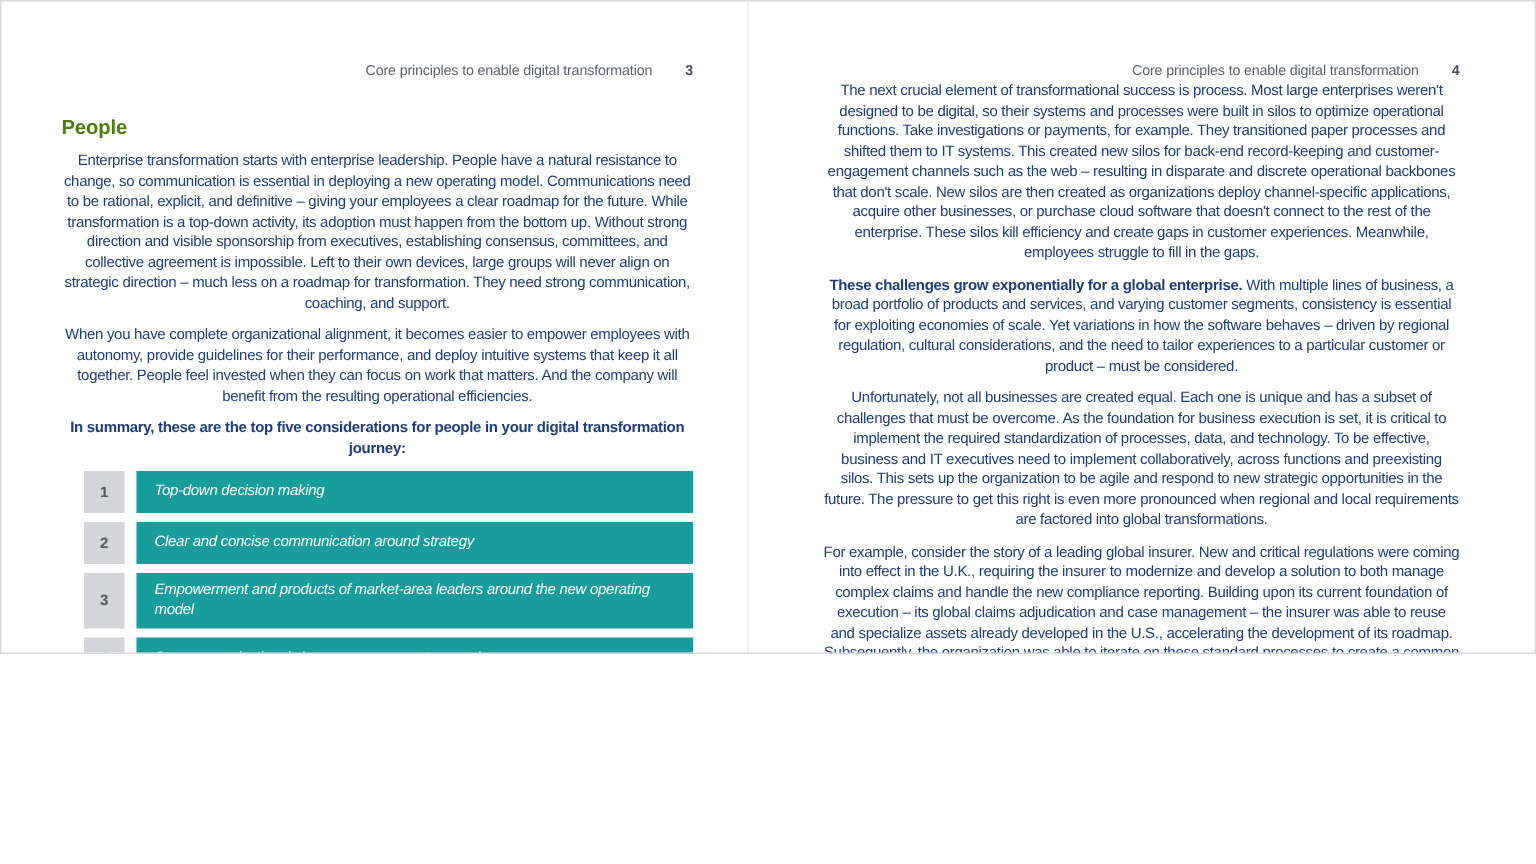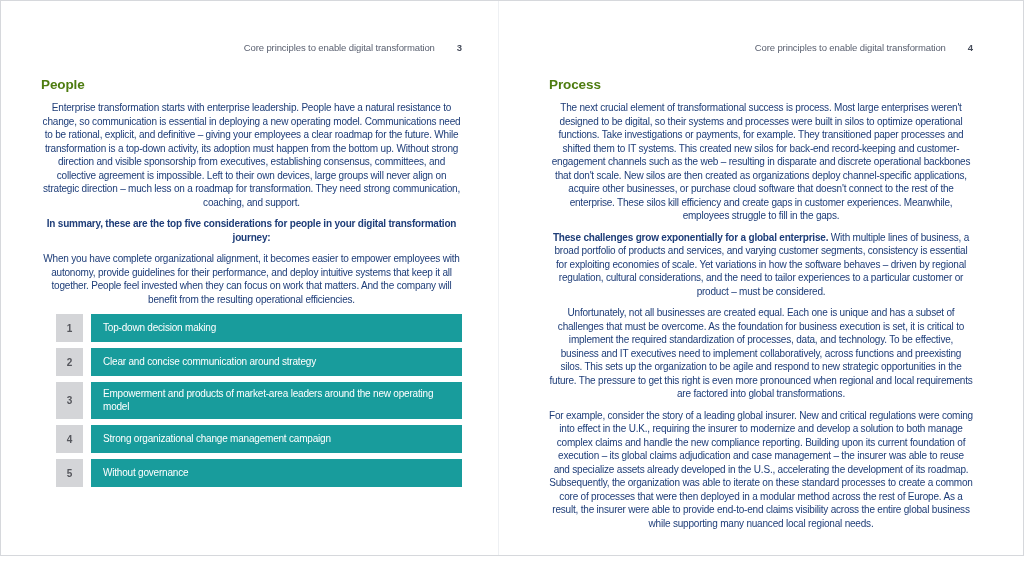--- a/index.html
+++ b/index.html
@@ -1,19 +1,19 @@
 <!DOCTYPE html>
 <html><head>
 <meta charset="utf-8">
 <style>
   html, body { margin: 0; padding: 0; background: #ffffff; }
   .canvas {
     position: relative;
     width: 1024px;
-    height: 556px;
+    height: 436px;
     box-sizing: border-box;
     background: #ffffff;
     border: 1px solid #d6d8dc;
     overflow: hidden;
     font-family: "Liberation Sans", "DejaVu Sans", sans-serif;
     padding-left: 19px;
   }
   .page-divider {
     position: absolute;
     left: 497px;
@@ -86,39 +86,40 @@
     box-sizing: border-box;
     min-height: 28px;
     background: #189c9c;
     color: #ffffff;
     font-size: 10px;
     line-height: 12.5px;
     letter-spacing: -0.2px;
     padding: 6px 10px 6px 12px;
     display: flex;
     align-items: center;
+    font-style: italic;
   }
 </style>
 </head>
 <body>
 
 <div class="canvas">
   <div class="page-divider"></div>
 
   <div class="col col-left">
     <div class="running-header">
       <span>Core principles to enable digital transformation</span>
       <span class="page-num">3</span>
     </div>
 
     <h2 class="section-title">People</h2>
 
     <p class="body-text">Enterprise transformation starts with enterprise leadership. People have a natural resistance to change, so communication is essential in deploying a new operating model. Communications need to be rational, explicit, and definitive – giving your employees a clear roadmap for the future. While transformation is a top-down activity, its adoption must happen from the bottom up. Without strong direction and visible sponsorship from executives, establishing consensus, committees, and collective agreement is impossible. Left to their own devices, large groups will never align on strategic direction – much less on a roadmap for transformation. They need strong communication, coaching, and support.</p>
+    <p class="body-text">When you have complete organizational alignment, it becomes easier to empower employees with autonomy, provide guidelines for their performance, and deploy intuitive systems that keep it all together. People feel invested when they can focus on work that matters. And the company will benefit from the resulting operational efficiencies.</p>
     <p class="body-text summary-heading">In summary, these are the top five considerations for people in your digital transformation journey:</p>
-    <p class="body-text">When you have complete organizational alignment, it becomes easier to empower employees with autonomy, provide guidelines for their performance, and deploy intuitive systems that keep it all together. People feel invested when they can focus on work that matters. And the company will benefit from the resulting operational efficiencies.</p>
 
     <div class="consideration-list">
       <div class="list-row">
         <div class="num-badge">1</div>
         <div class="item-bar">Top-down decision making</div>
       </div>
       <div class="list-row">
         <div class="num-badge">2</div>
         <div class="item-bar">Clear and concise communication around strategy</div>
       </div>
@@ -136,20 +137,19 @@
       </div>
     </div>
   </div>
 
   <div class="col col-right">
     <div class="running-header">
       <span>Core principles to enable digital transformation</span>
       <span class="page-num">4</span>
     </div>
 
-    <h2 class="section-title">Process</h2>
 
     <p class="body-text">The next crucial element of transformational success is process. Most large enterprises weren't designed to be digital, so their systems and processes were built in silos to optimize operational functions. Take investigations or payments, for example. They transitioned paper processes and shifted them to IT systems. This created new silos for back-end record-keeping and customer-engagement channels such as the web – resulting in disparate and discrete operational backbones that don't scale. New silos are then created as organizations deploy channel-specific applications, acquire other businesses, or purchase cloud software that doesn't connect to the rest of the enterprise. These silos kill efficiency and create gaps in customer experiences. Meanwhile, employees struggle to fill in the gaps.</p>
     <p class="body-text"><span class="lead-bold">These challenges grow exponentially for a global enterprise.</span><span> With multiple lines of business, a broad portfolio of products and services, and varying customer segments, consistency is essential for exploiting economies of scale. Yet variations in how the software behaves – driven by regional regulation, cultural considerations, and the need to tailor experiences to a particular customer or product – must be considered.</span></p>
     <p class="body-text">Unfortunately, not all businesses are created equal. Each one is unique and has a subset of challenges that must be overcome. As the foundation for business execution is set, it is critical to implement the required standardization of processes, data, and technology. To be effective, business and IT executives need to implement collaboratively, across functions and preexisting silos. This sets up the organization to be agile and respond to new strategic opportunities in the future. The pressure to get this right is even more pronounced when regional and local requirements are factored into global transformations.</p>
     <p class="body-text">For example, consider the story of a leading global insurer. New and critical regulations were coming into effect in the U.K., requiring the insurer to modernize and develop a solution to both manage complex claims and handle the new compliance reporting. Building upon its current foundation of execution – its global claims adjudication and case management – the insurer was able to reuse and specialize assets already developed in the U.S., accelerating the development of its roadmap. Subsequently, the organization was able to iterate on these standard processes to create a common core of processes that were then deployed in a modular method across the rest of Europe. As a result, the insurer were able to provide end-to-end claims visibility across the entire global business while supporting many nuanced local regional needs.</p>
   </div>
 </div>
 
 </body></html>

